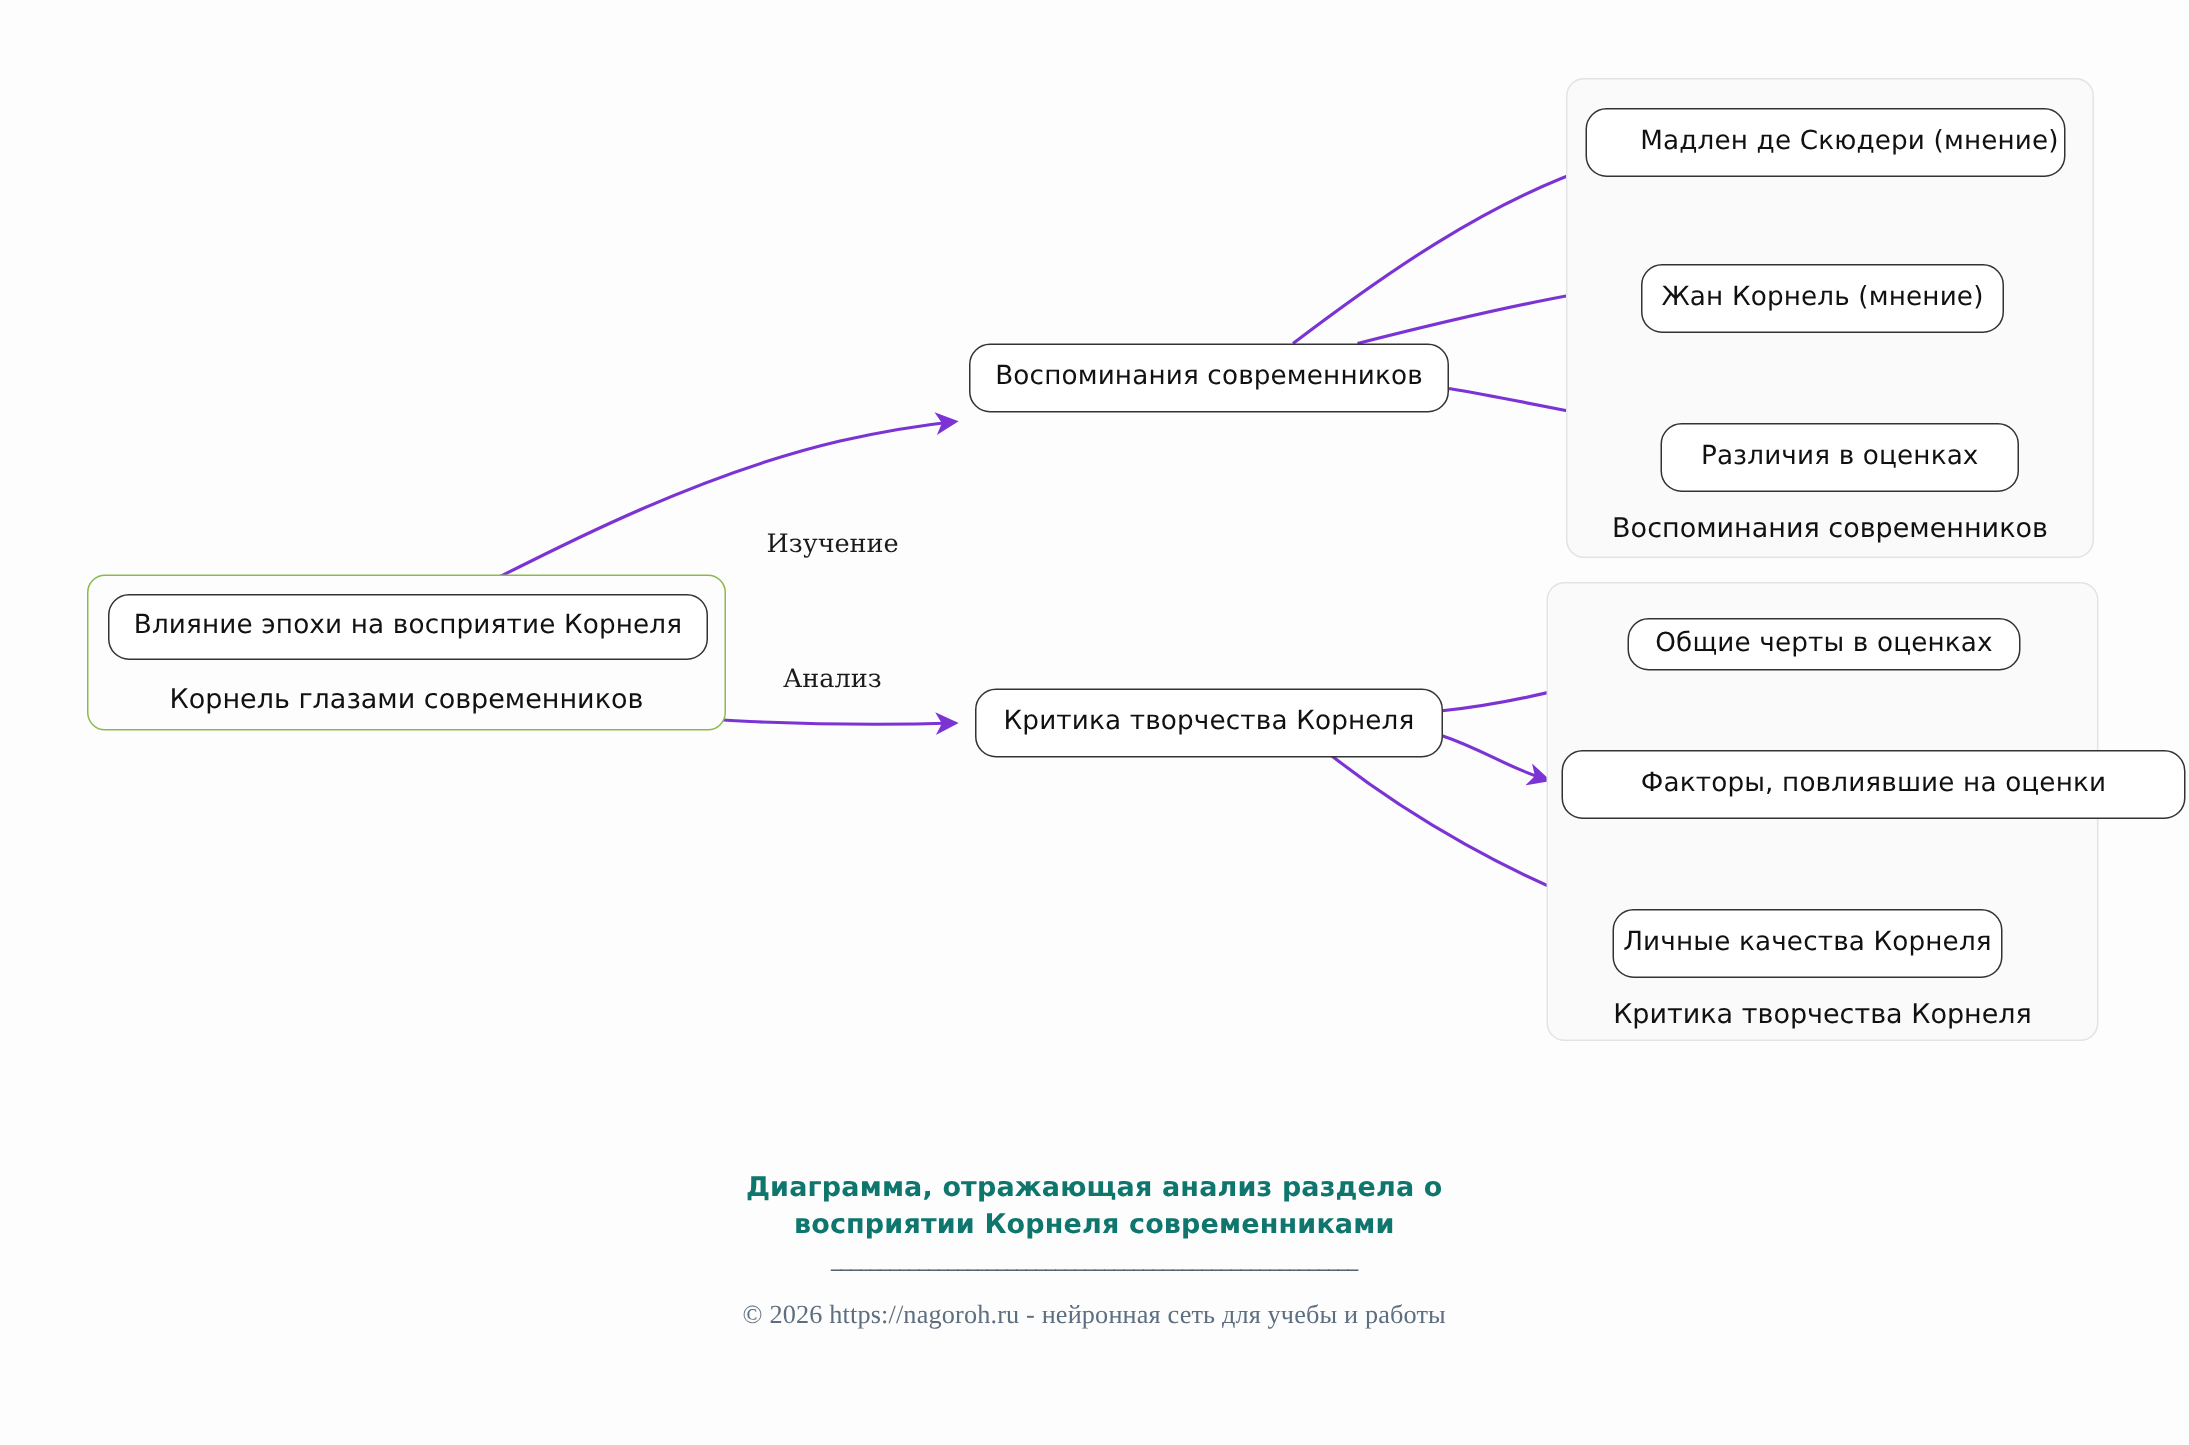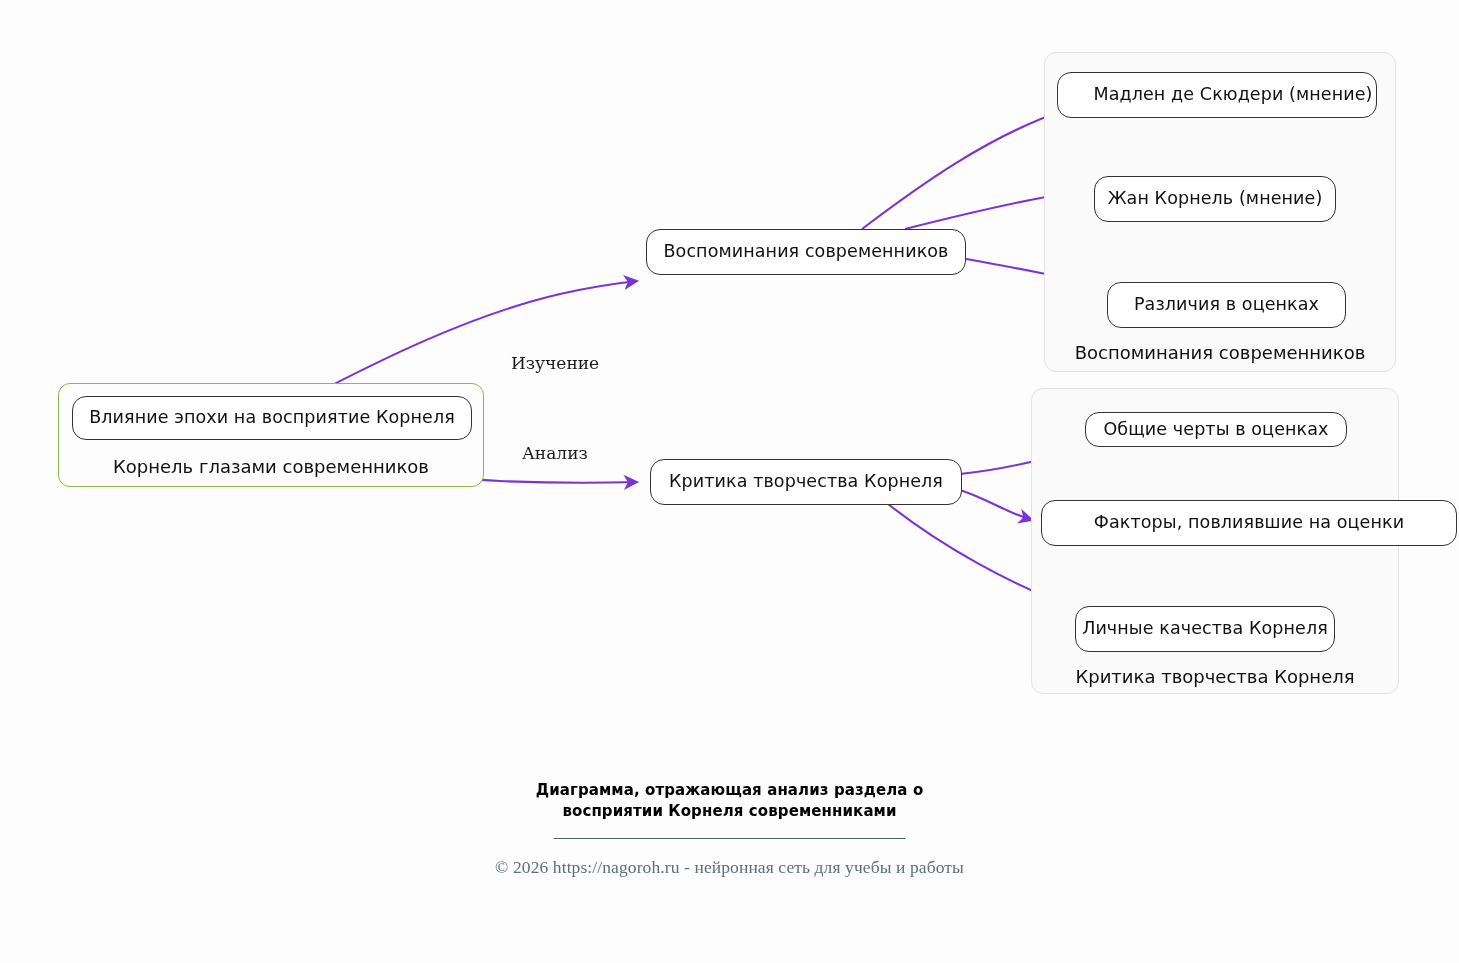--- a/index.html
+++ b/index.html
@@ -79,23 +79,23 @@
   
   #footer {
     position: absolute;
     left: 0;
     right: 0;
     top: 780px;
     text-align: center;
   }
   #footer-title {
     font-family: "DejaVu Sans", sans-serif;
-    font-size: 15px;
+    font-size: 18px;
     font-weight: bold;
-    color: #000000;
+    color: #0f766e;
     line-height: 1.38;
     letter-spacing: 0.1px;
   }
   #footer-rule {
     margin: 2px auto 0 auto;
     width: 450px;
     font-family: "DejaVu Sans", sans-serif;
     font-size: 14px;
     color: #4e5d6c;
     overflow: hidden;

